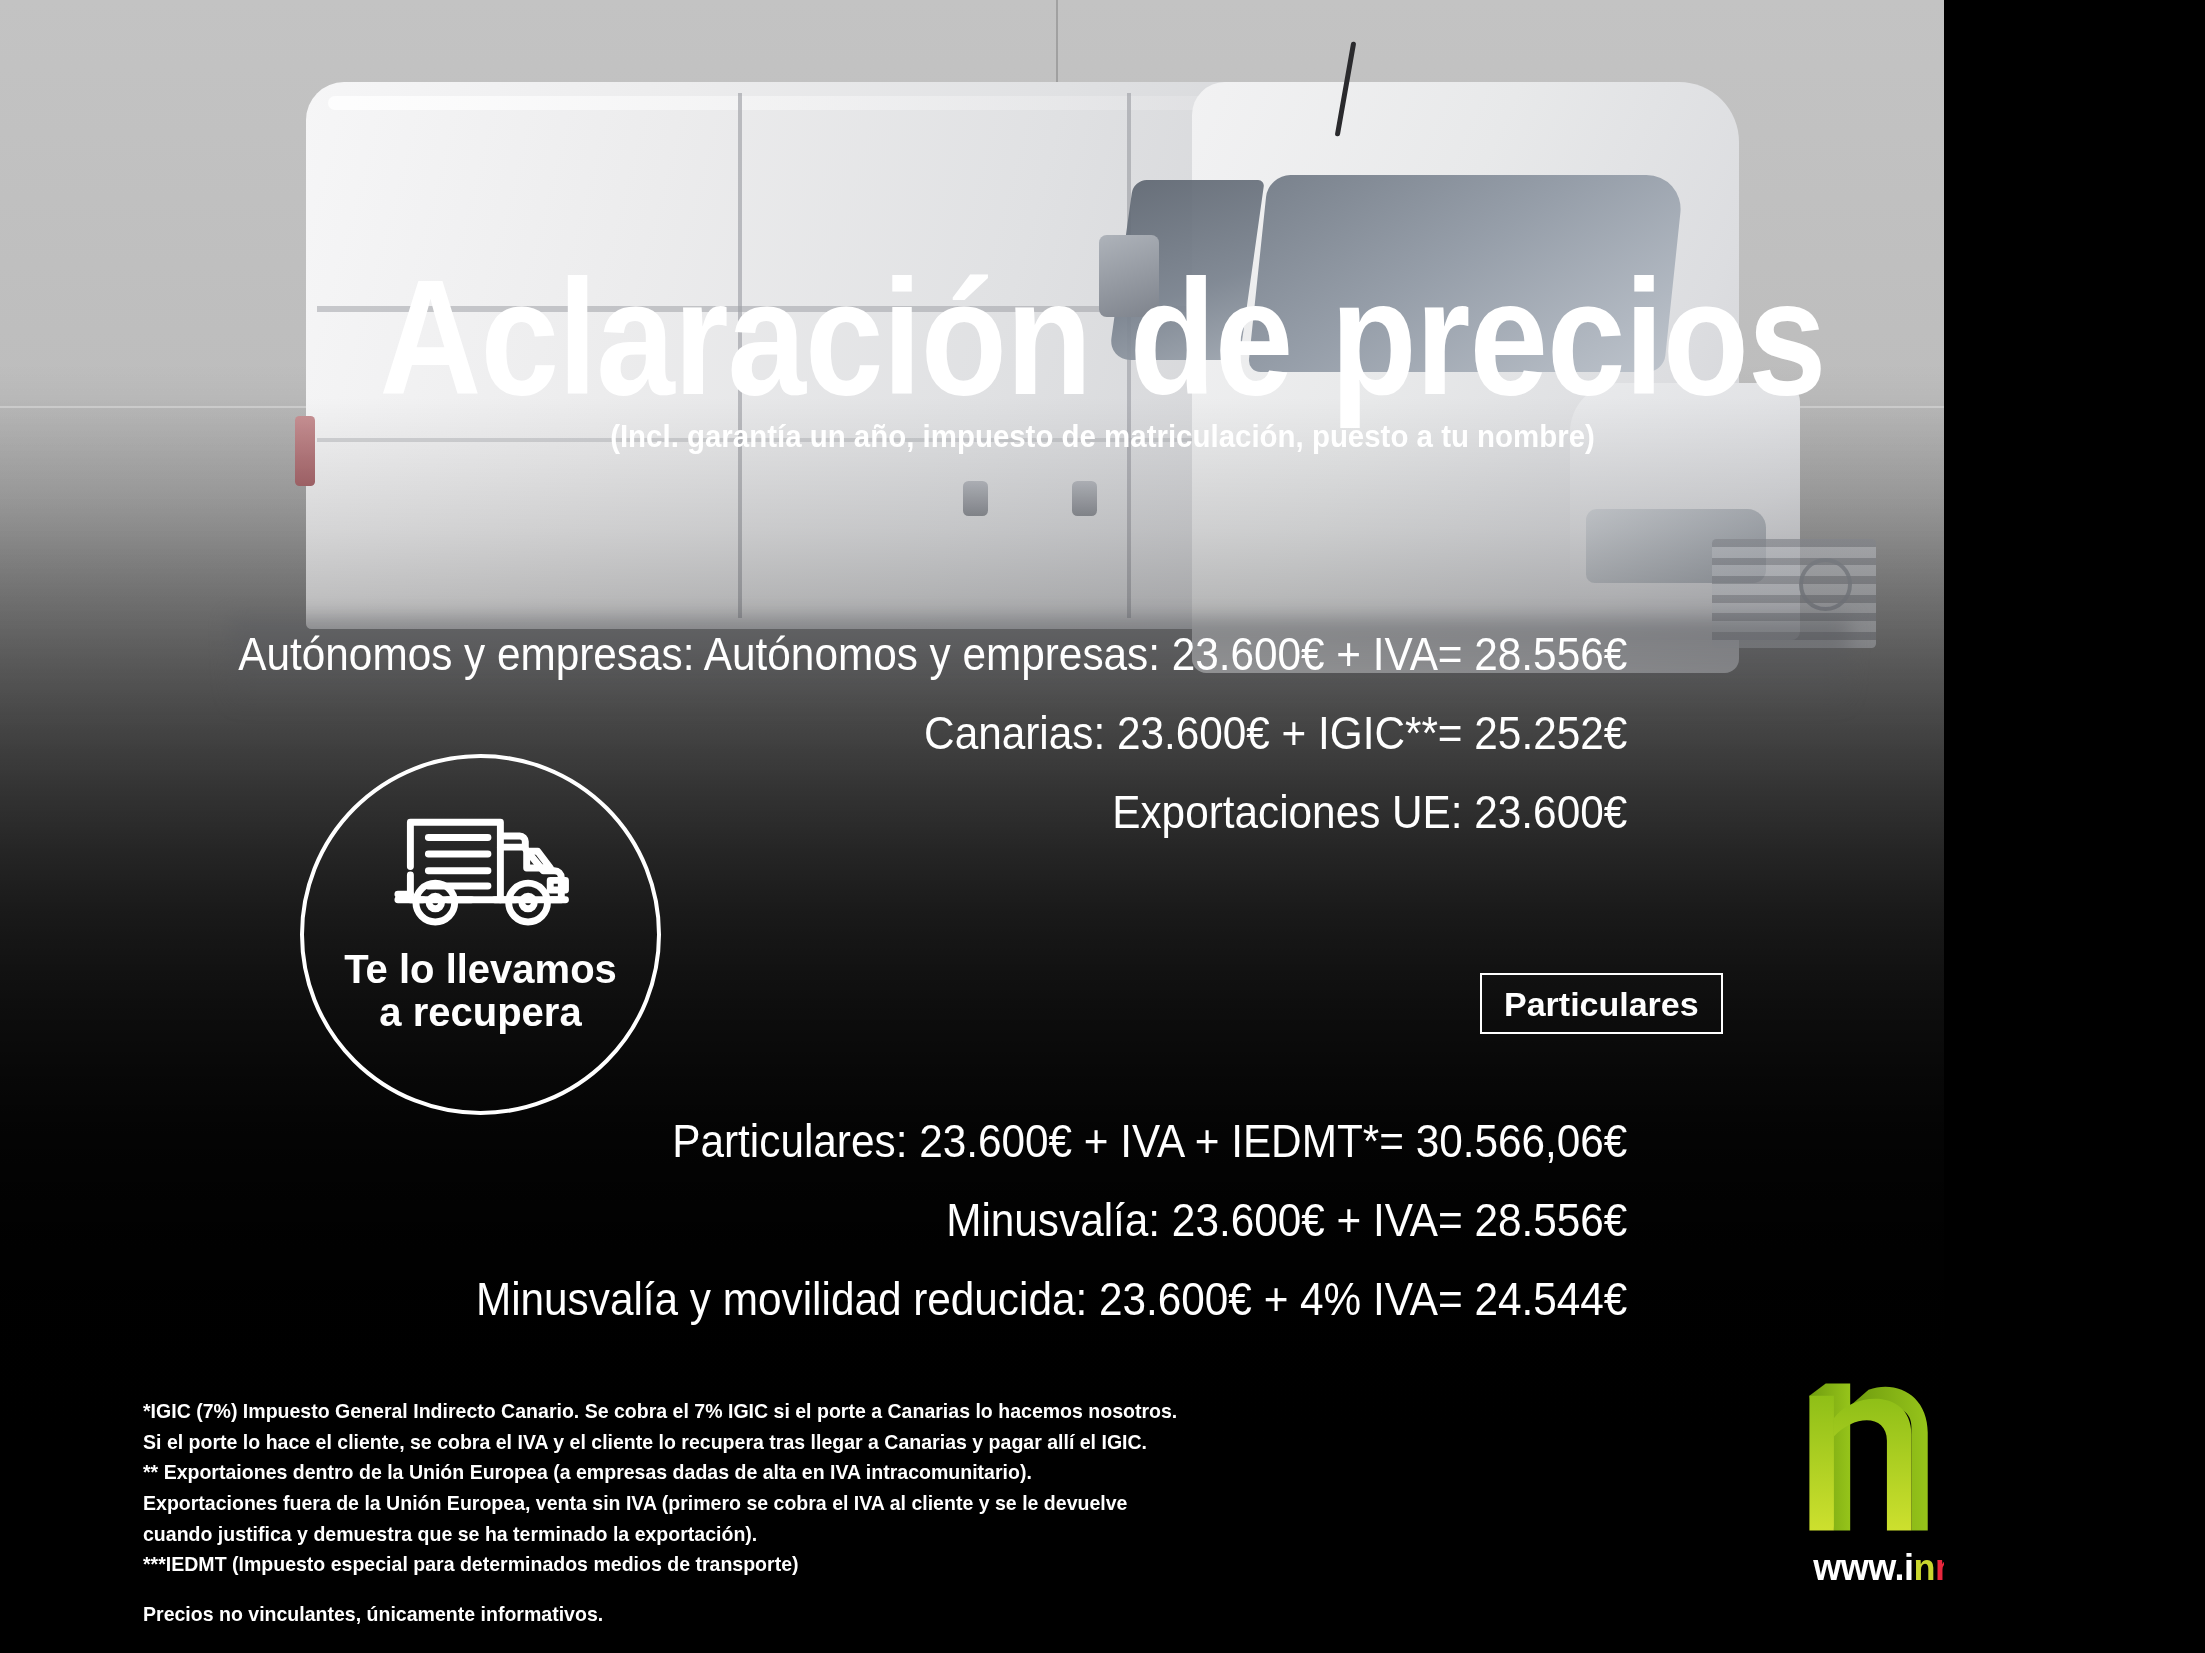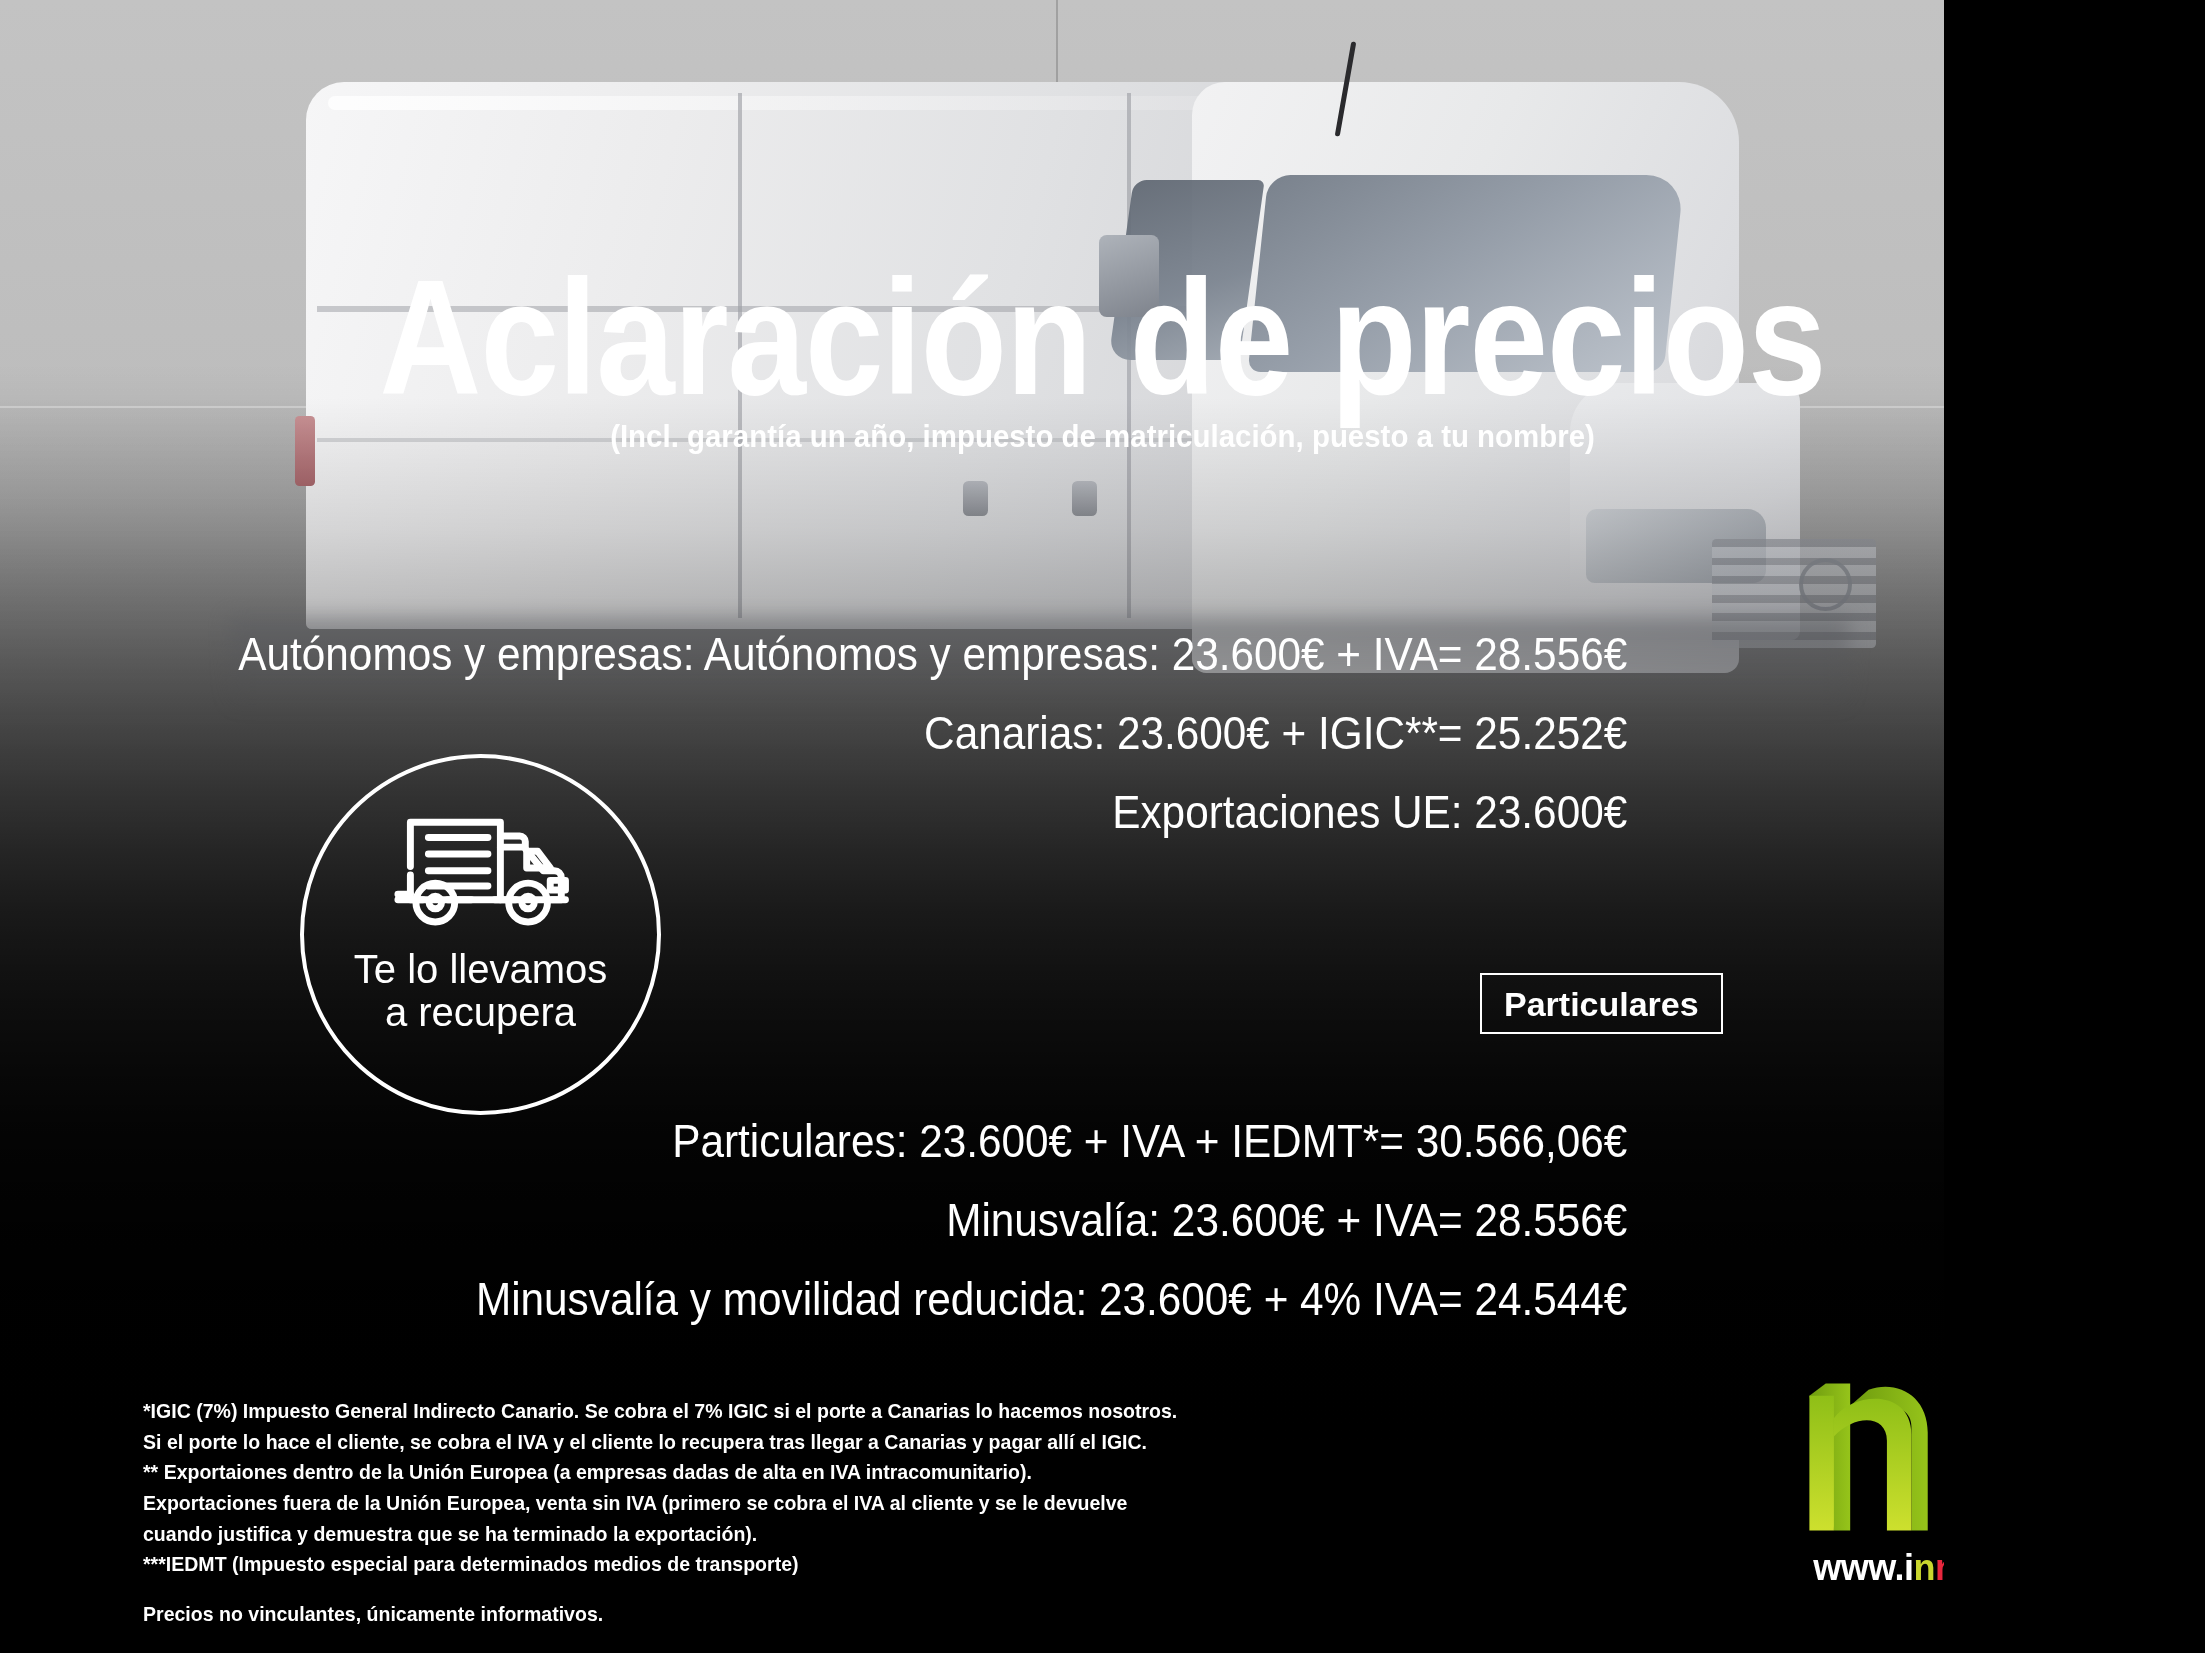--- a/index.html
+++ b/index.html
@@ -200,21 +200,21 @@
     flex-direction:column;
     align-items:center;
     justify-content:flex-start;
     padding-top:47px;
   }
   .truck-icon{ width:180px; height:130px; display:block; }
   .delivery-text{
     margin-top:13px;
     color:#ffffff;
     font-size:40px;
-    font-weight:400;
+    font-weight:700;
     line-height:1.08;
     text-align:center;
     white-space:nowrap;
   }
 
   
   .footnotes{
     position:absolute;
     left:143px; top:1396px;
     color:#ffffff;

